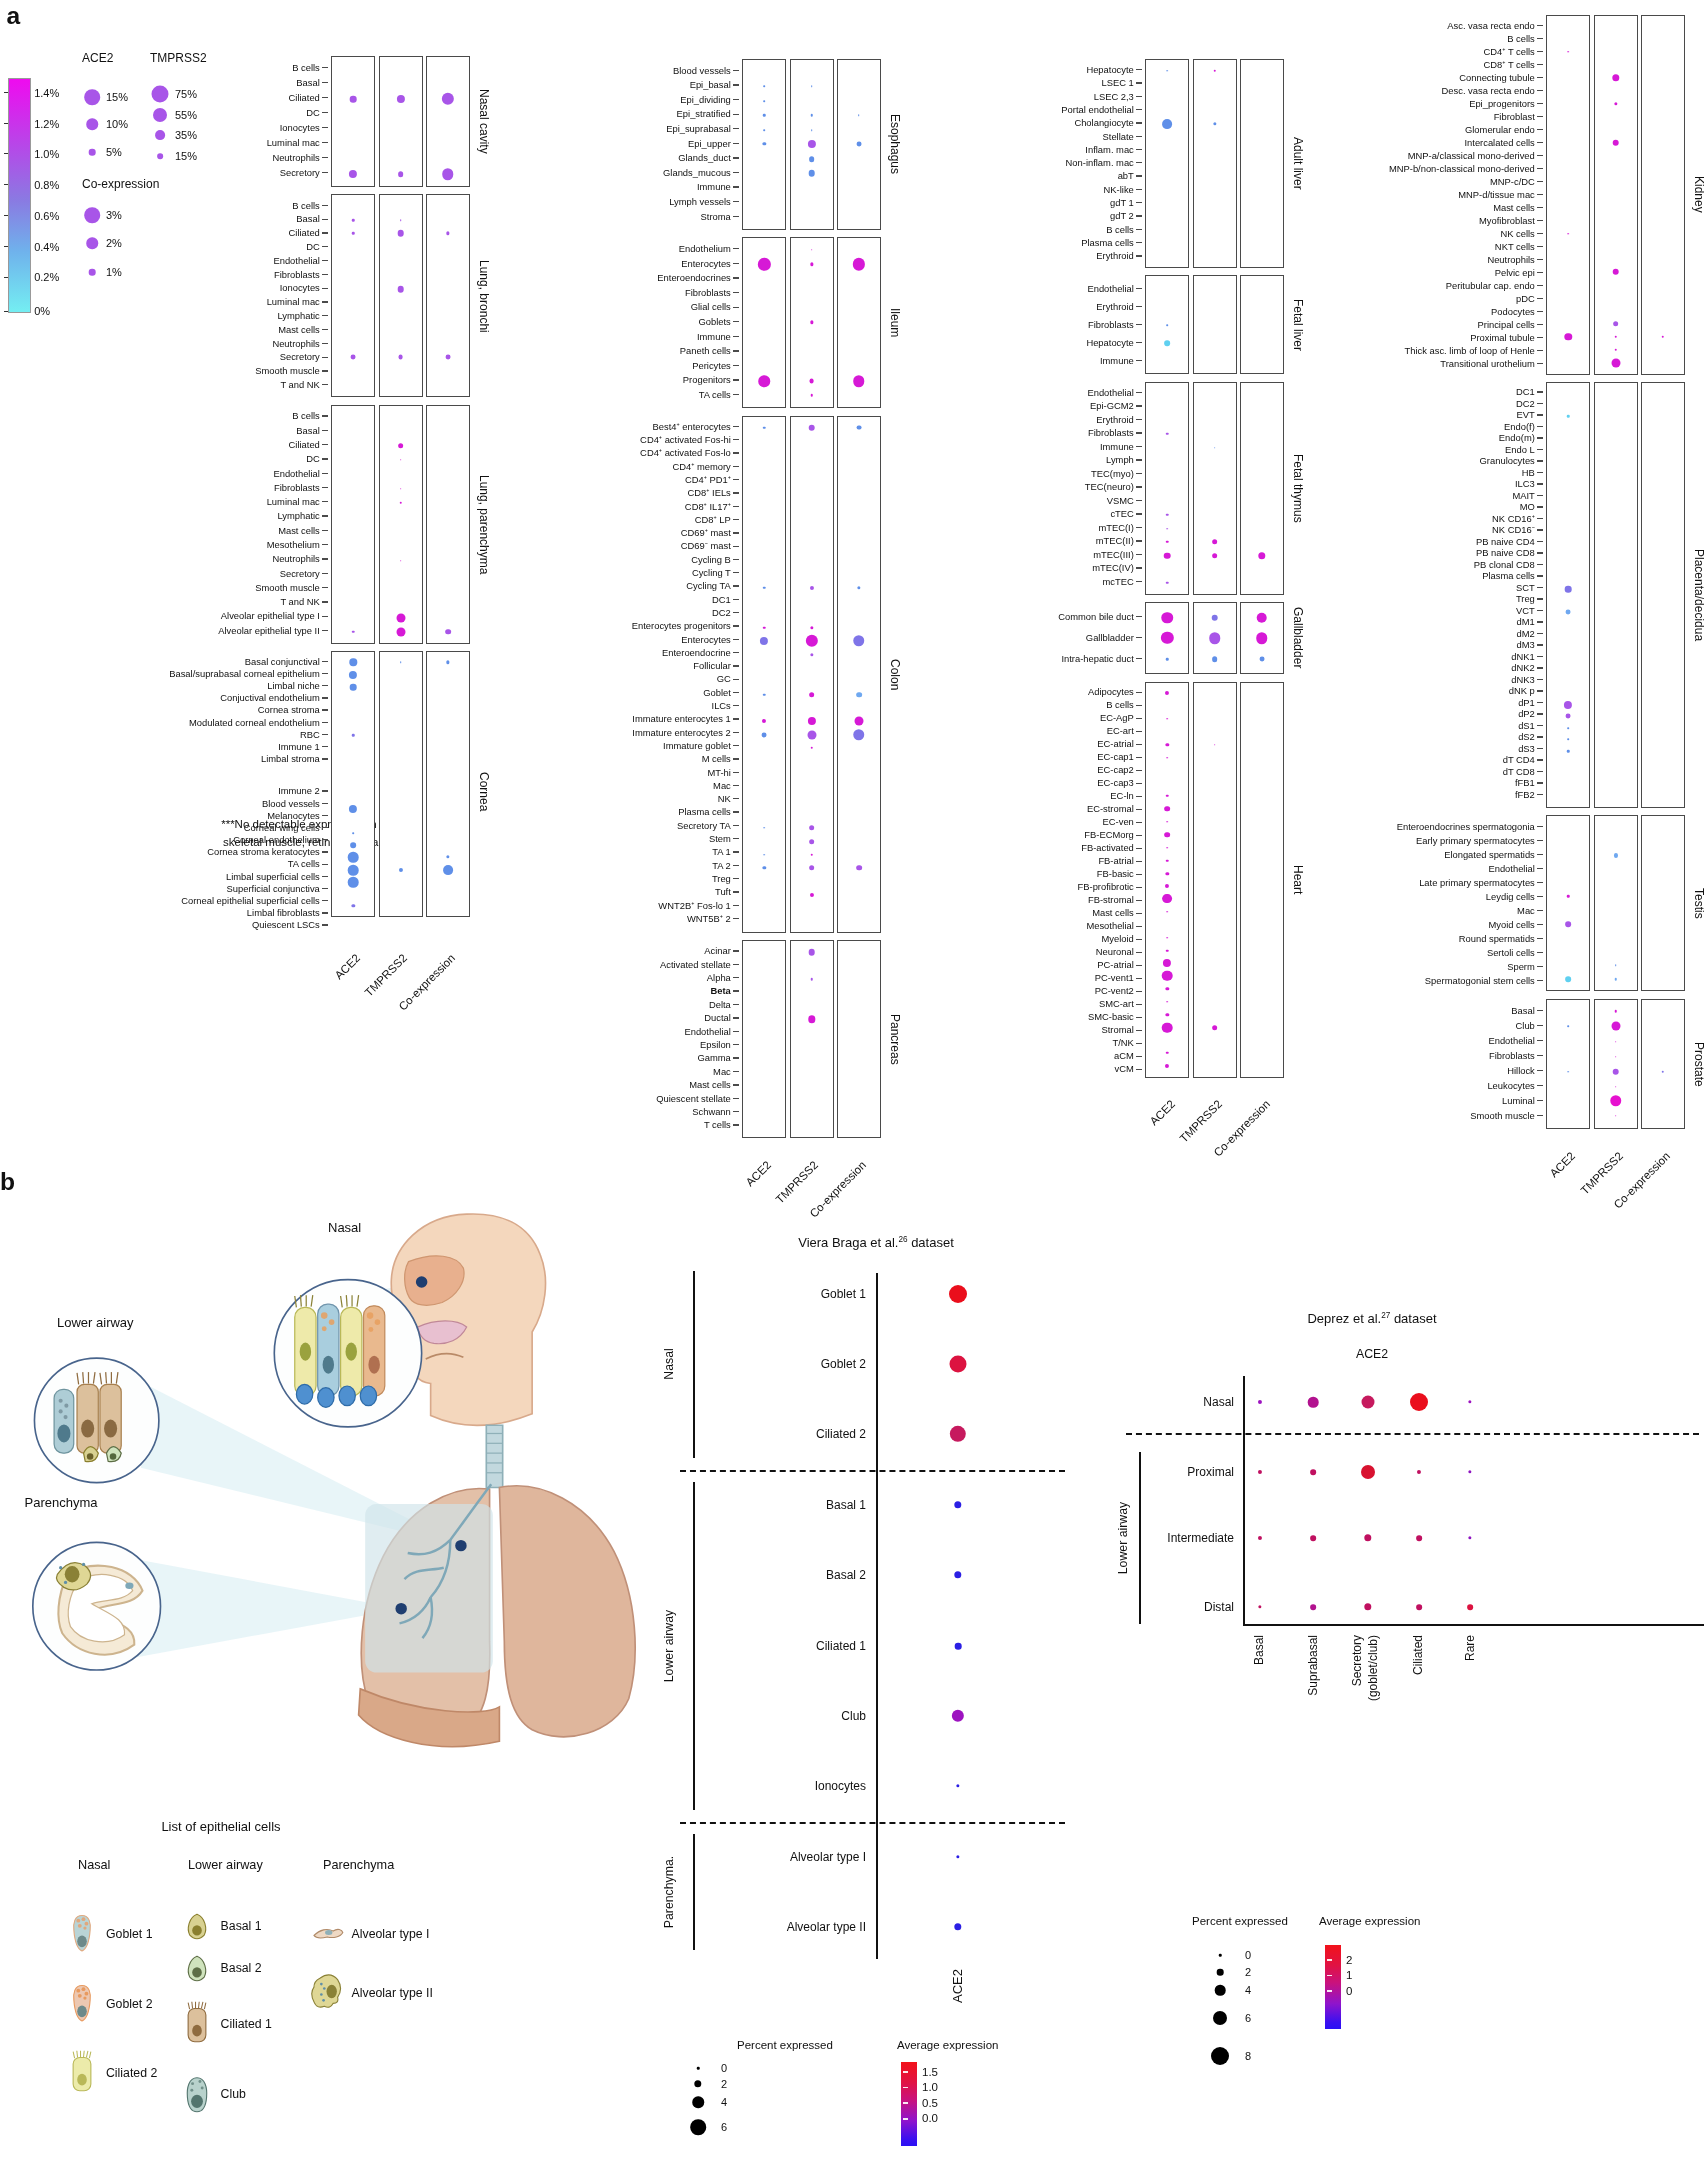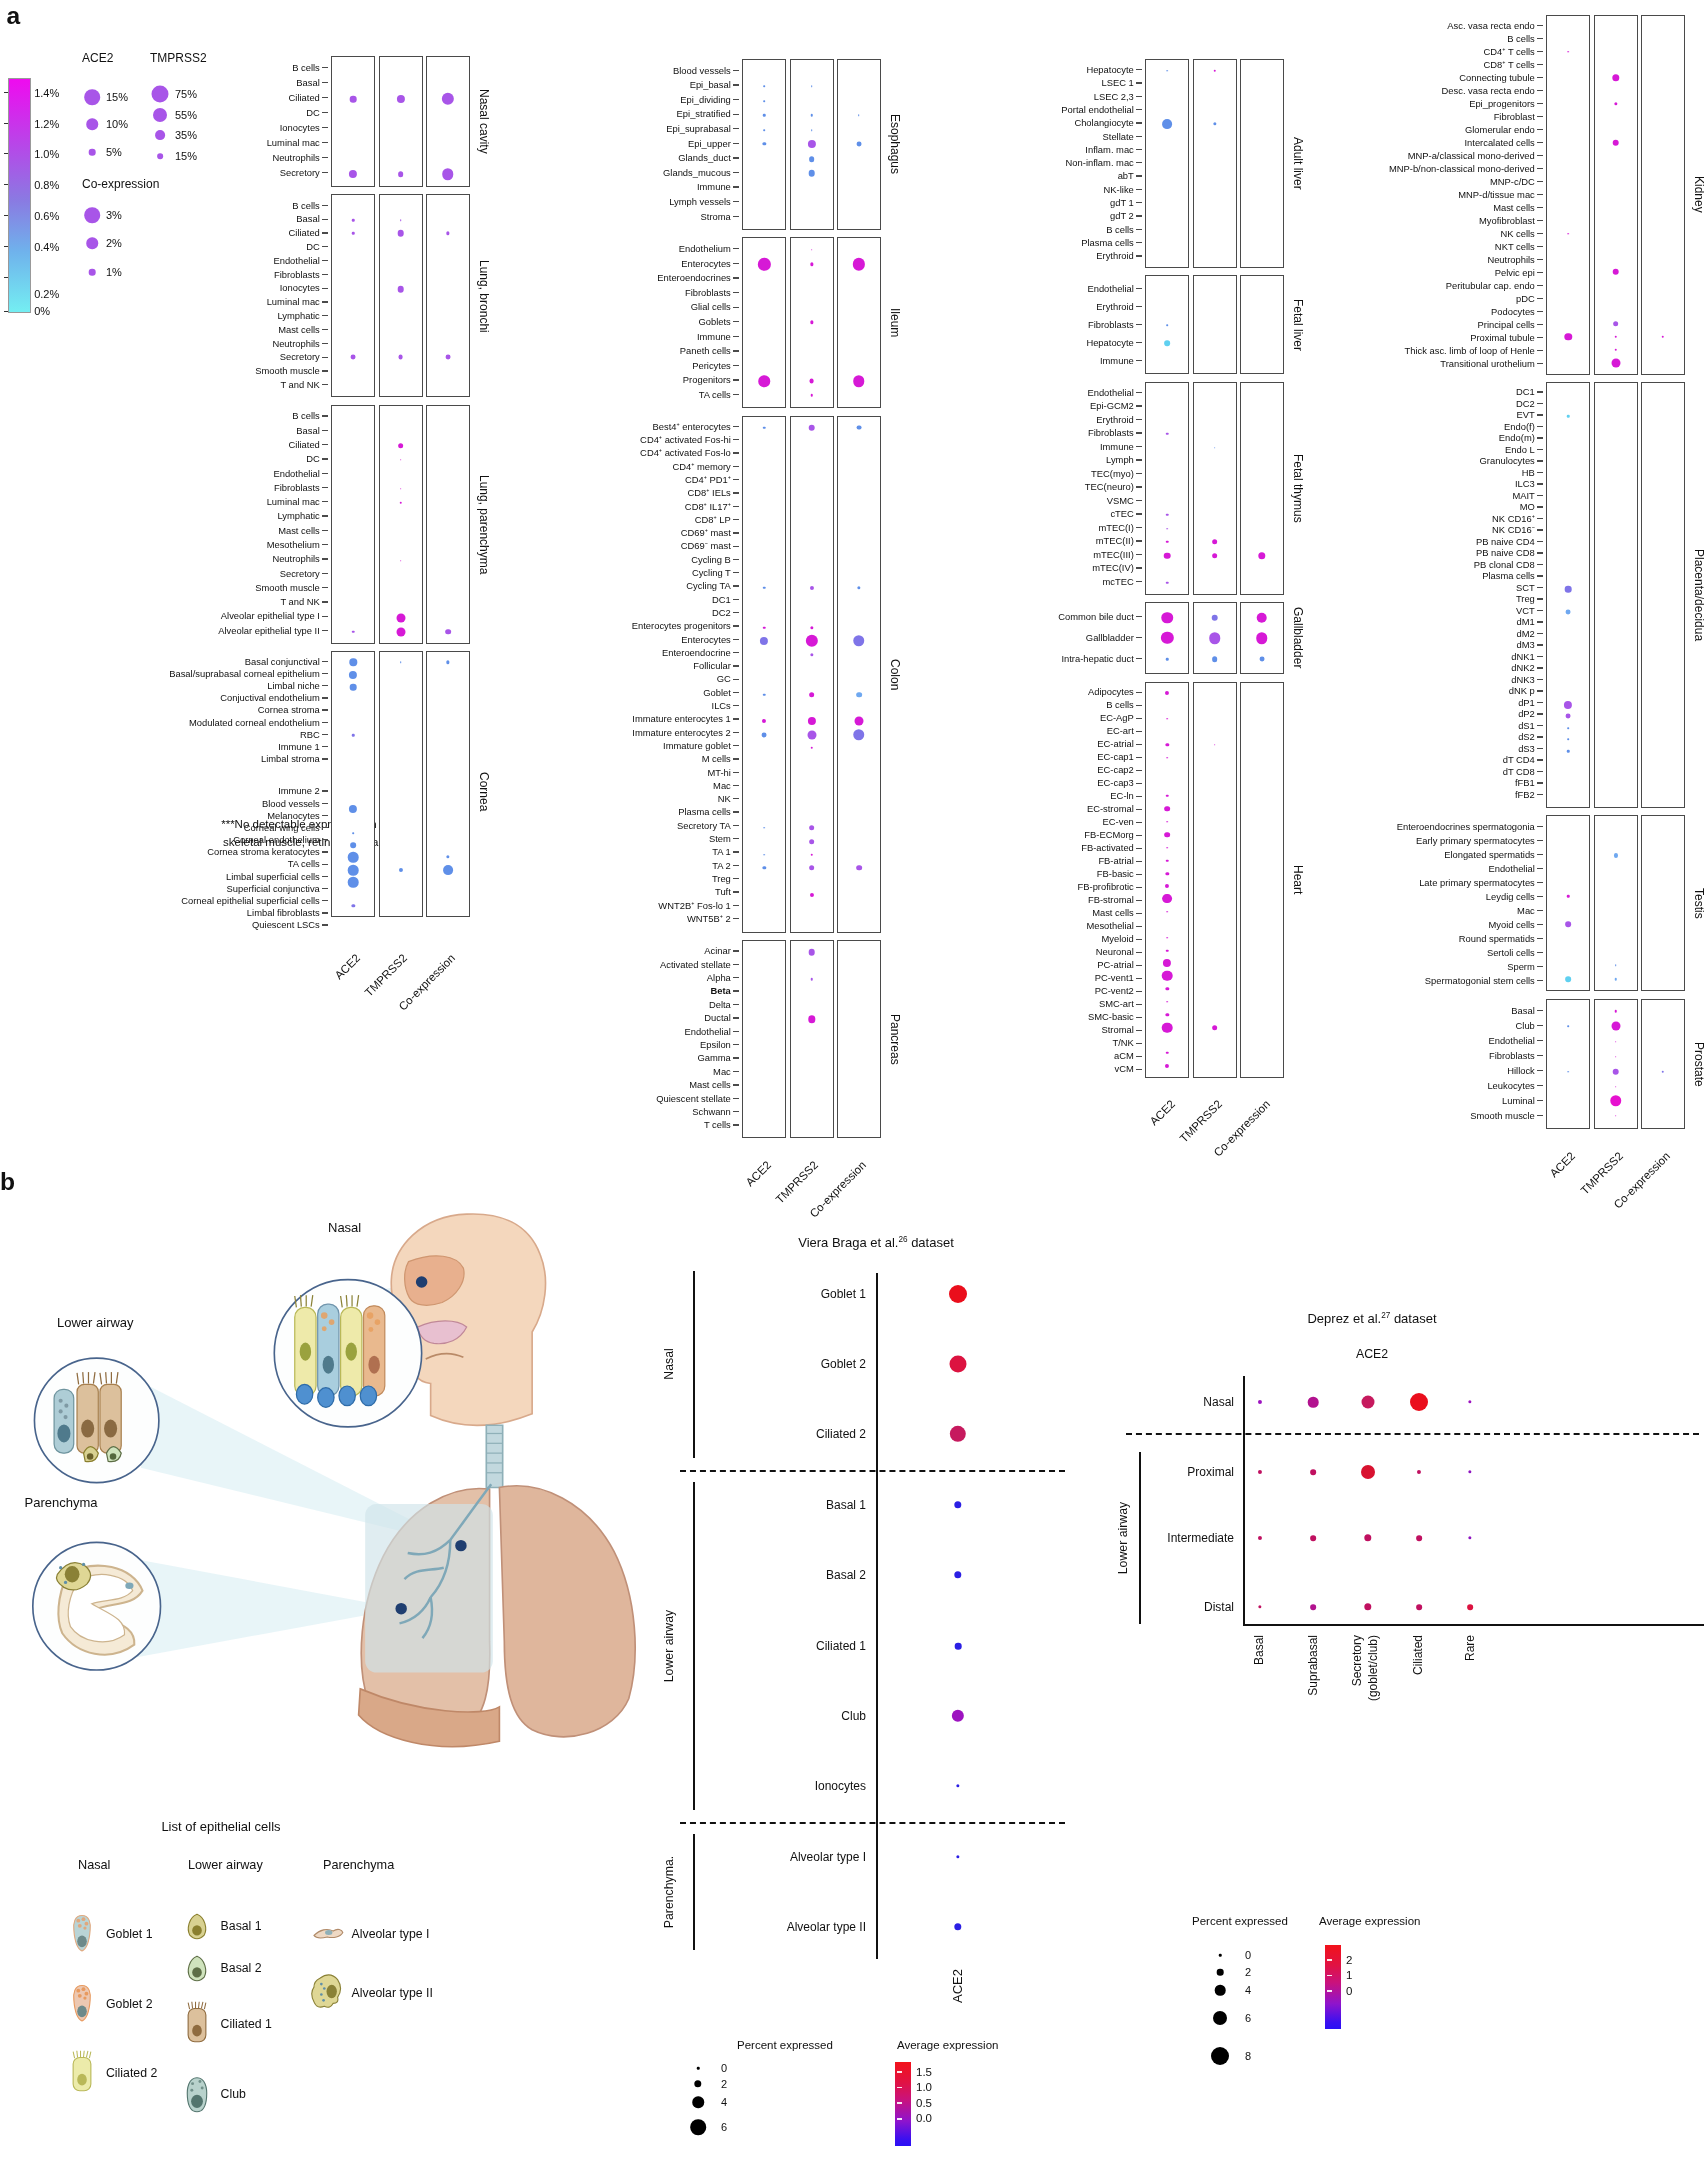--- a/index.html
+++ b/index.html
@@ -60,21 +60,21 @@
         <div class="ctick" style="top: 46px;">1.2%</div>
         <div class="cmark" style="top: 45px;"></div>
         <div class="ctick" style="top: 76px;">1.0%</div>
         <div class="cmark" style="top: 75px;"></div>
         <div class="ctick" style="top: 107px;">0.8%</div>
         <div class="cmark" style="top: 106px;"></div>
         <div class="ctick" style="top: 138px;">0.6%</div>
         <div class="cmark" style="top: 137px;"></div>
         <div class="ctick" style="top: 169px;">0.4%</div>
         <div class="cmark" style="top: 168px;"></div>
-        <div class="ctick" style="top: 199px; margin-top: 17px;">0.2%</div>
+        <div class="ctick" style="top: 199px;">0.2%</div>
         <div class="cmark" style="top: 199px;"></div>
         <div class="ctick" style="top: 233px;">0%</div>
         <div class="cmark" style="top: 233px;"></div>
       </div>
   </div>
 
   <div class="lg-title" style="left:82px;top:51px">ACE2</div>
   <div class="lg-title" style="left:150px;top:51px">TMPRSS2</div>
   <div class="lg-title" style="left:82px;top:177px">Co-expression</div>
   <div id="size-legends">
@@ -1630,21 +1630,21 @@
       <div class="lg-title" style="left: 82px; top: 811px; font-size: 11.5px;">Percent expressed</div>
       <div class="lg-bub black" style="left: 43px; top: 840px; width: 2.5px; height: 2.5px;"></div>
       <div class="lg-txt" style="left: 66px; top: 840px;">0</div>
       <div class="lg-bub black" style="left: 43px; top: 856px; width: 7.4px; height: 7.4px;"></div>
       <div class="lg-txt" style="left: 66px; top: 856px;">2</div>
       <div class="lg-bub black" style="left: 43px; top: 874px; width: 11.5px; height: 11.5px;"></div>
       <div class="lg-txt" style="left: 66px; top: 874px;">4</div>
       <div class="lg-bub black" style="left: 43px; top: 899px; width: 15.6px; height: 15.6px;"></div>
       <div class="lg-txt" style="left: 66px; top: 899px;">6</div>
       <div class="lg-title" style="left: 242px; top: 811px; font-size: 11.5px;">Average expression</div>
-      <div class="minibar" style="left: 240px; top: 834px; height: 84px; background: linear-gradient(rgb(242, 18, 26), rgb(224, 18, 69) 25%, rgb(201, 18, 125) 45%, rgb(143, 20, 204) 70%, rgb(58, 16, 240) 92%, rgb(42, 16, 245));">
+      <div class="minibar" style="left: 246px; top: 834px; height: 84px; background: linear-gradient(rgb(242, 18, 26), rgb(224, 18, 69) 25%, rgb(201, 18, 125) 45%, rgb(143, 20, 204) 70%, rgb(58, 16, 240) 92%, rgb(42, 16, 245));">
         <div class="mtick" style="top: 9.8px;">1.5</div>
         <div class="mdash" style="top: 9px;"></div>
         <div class="mtick" style="top: 25.4px;">1.0</div>
         <div class="mdash" style="top: 24.6px;"></div>
         <div class="mtick" style="top: 41px;">0.5</div>
         <div class="mdash" style="top: 40px;"></div>
         <div class="mtick" style="top: 56px;">0.0</div>
         <div class="mdash" style="top: 56px;"></div>
       </div>
     </div>

